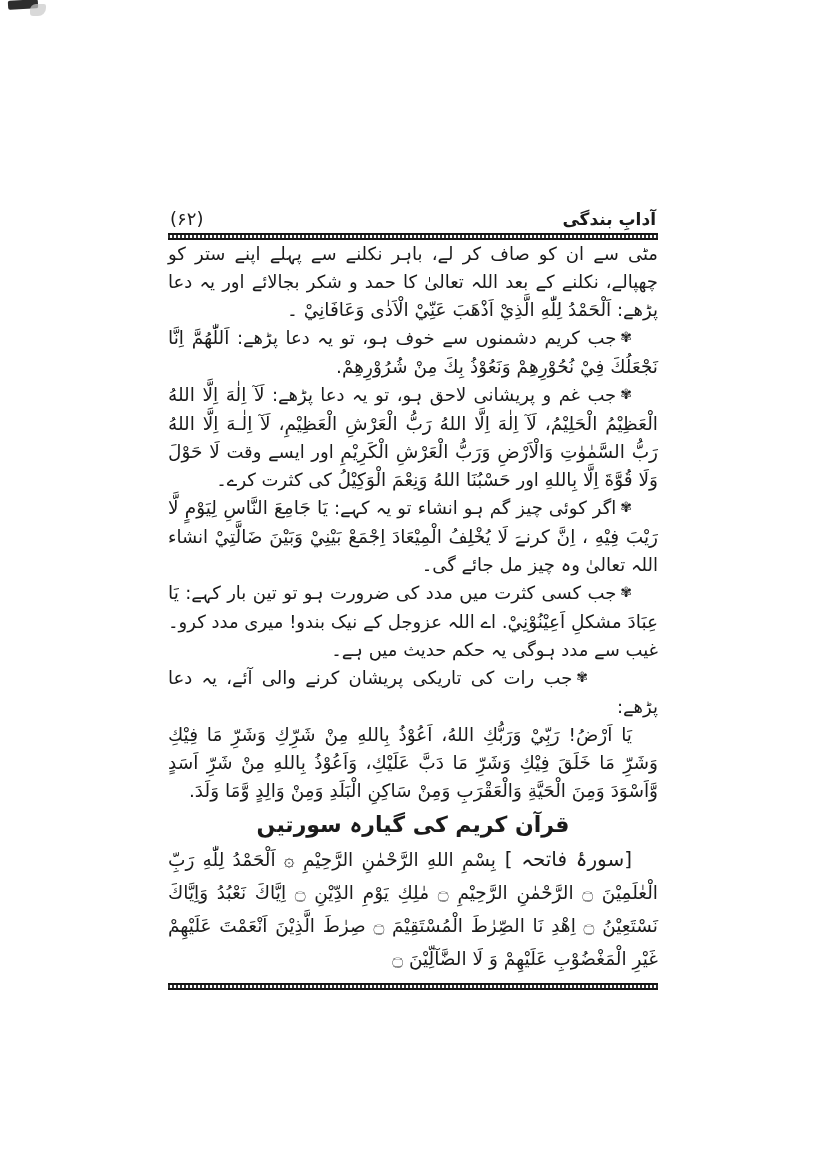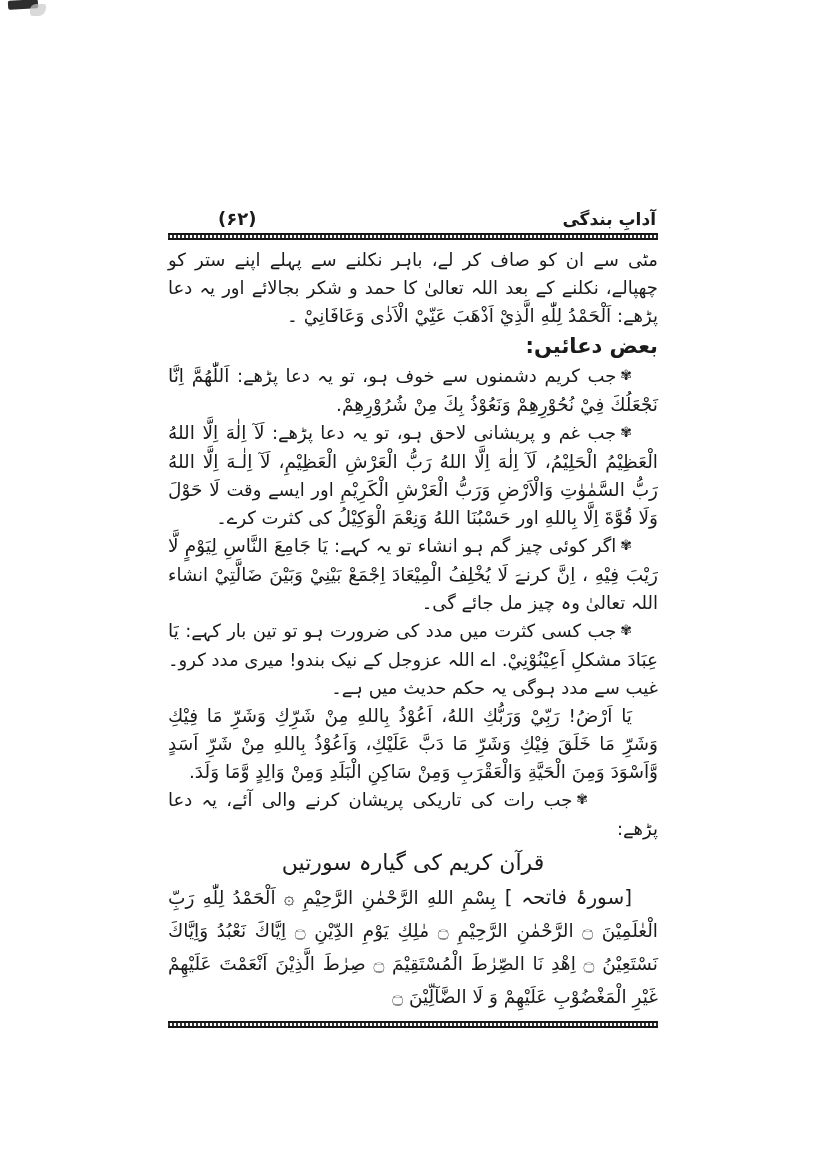--- a/index.html
+++ b/index.html
@@ -19,46 +19,46 @@
   .content{
     position:absolute;
     top:208px;right:168px;
     width:490px;
   }
   .header-row{
     display:flex;justify-content:space-between;align-items:flex-end;
     padding:0 2px 4px 2px;
   }
   .book-title{font-size:17px;font-weight:bold;letter-spacing:-.5px;}
-  .page-num{font-size:18px;font-weight:bold;margin-left:48px;}
+  .page-num{font-size:18px;font-weight:normal;}
   .double-rule{
     height:3px;
     border-top:2px solid #151515;
     border-bottom:2px solid #151515;
     background:repeating-linear-gradient(90deg,#333 0 2px,#fff 2px 4px);
   }
   .body-text{
-    margin-top:6px;
+    margin-top:0;
     font-size:18px;
     line-height:28px;
     text-align:justify;
   }
   p.para{margin:0;}
   p.indent{text-indent:26px;}
   p.big-indent{text-indent:70px;}
   .bullet{font-size:14px;padding-left:4px;position:relative;top:-2px;}
   .ar{font-size:18.5px;}
   .sec-heading{
     margin:2px 0 2px 0;
     font-size:21px;font-weight:bold;
     text-align:right;
   }
   .center-heading{
     margin:6px 0 4px 0;
-    font-size:22px;font-weight:normal;
+    font-size:22px;font-weight:bold;
     text-align:center;
   }
   .quran{font-size:20px;line-height:33px;}
   .surah-label{font-weight:normal;}
   .footer-rule{margin-top:8px;}
 </style>
 </head>
 <body>
 
 <div class="page">
@@ -71,33 +71,32 @@
       <div class="book-title">آدابِ بندگی</div>
       <div class="page-num">(۶۲)</div>
     </div>
 
     <div class="double-rule"></div>
 
     <div class="body-text">
 
       <p class="para"><span class="ur">مٹی سے ان کو صاف کر لے، باہر نکلنے سے پہلے اپنے ستر کو چھپالے، نکلنے کے بعد اللہ تعالیٰ کا حمد و شکر بجالائے اور یہ دعا پڑھے: </span><span class="ar">اَلْحَمْدُ لِلّٰهِ الَّذِيْ اَذْهَبَ عَنِّيْ الْاَذٰى وَعَافَانِيْ ۔</span></p>
 
-      <h2 class="sec-heading">بعض دعائیں:</h2>
 
       <p class="para indent"><span class="bullet">✾</span><span class="ur">جب کریم دشمنوں سے خوف ہو، تو یہ دعا پڑھے: </span><span class="ar">اَللّٰهُمَّ اِنَّا نَجْعَلُكَ فِيْ نُحُوْرِهِمْ وَنَعُوْذُ بِكَ مِنْ شُرُوْرِهِمْ.</span></p>
 
       <p class="para indent"><span class="bullet">✾</span><span class="ur">جب غم و پریشانی لاحق ہو، تو یہ دعا پڑھے: </span><span class="ar">لَآ اِلٰهَ اِلَّا اللهُ الْعَظِيْمُ الْحَلِيْمُ، لَآ اِلٰهَ اِلَّا اللهُ رَبُّ الْعَرْشِ الْعَظِيْمِ، لَآ اِلٰـهَ اِلَّا اللهُ رَبُّ السَّمٰوٰتِ وَالْاَرْضِ وَرَبُّ الْعَرْشِ الْكَرِيْمِ</span><span class="ur"> اور ایسے وقت </span><span class="ar">لَا حَوْلَ وَلَا قُوَّةَ اِلَّا بِاللهِ</span><span class="ur"> اور </span><span class="ar">حَسْبُنَا اللهُ وَنِعْمَ الْوَكِيْلُ</span><span class="ur"> کی کثرت کرے۔</span></p>
 
       <p class="para indent"><span class="bullet">✾</span><span class="ur">اگر کوئی چیز گم ہو انشاء تو یہ کہے: </span><span class="ar">يَا جَامِعَ النَّاسِ لِيَوْمٍ لَّا رَيْبَ فِيْهِ ، اِنَّ کرنےَ لَا يُخْلِفُ الْمِيْعَادَ اِجْمَعْ بَيْنِيْ وَبَيْنَ ضَالَّتِيْ</span><span class="ur"> انشاء اللہ تعالیٰ وہ چیز مل جائے گی۔</span></p>
 
       <p class="para indent"><span class="bullet">✾</span><span class="ur">جب کسی کثرت میں مدد کی ضرورت ہو تو تین بار کہے: </span><span class="ar">يَا عِبَادَ مشکلِ اَعِيْنُوْنِيْ.</span><span class="ur"> اے اللہ عزوجل کے نیک بندو! میری مدد کرو۔ غیب سے مدد ہوگی یہ حکم حدیث میں ہے۔</span></p>
 
+      <p class="para big-indent"><span class="bullet">✾</span><span class="ur">جب رات کی تاریکی پریشان کرنے والی آئے، یہ دعا پڑھے:</span></p>
+
       <p class="para indent"><span class="ar">يَا اَرْضُ! رَبِّيْ وَرَبُّكِ اللهُ، اَعُوْذُ بِاللهِ مِنْ شَرِّكِ وَشَرِّ مَا فِيْكِ وَشَرِّ مَا خَلَقَ فِيْكِ وَشَرِّ مَا دَبَّ عَلَيْكِ، وَاَعُوْذُ بِاللهِ مِنْ شَرِّ اَسَدٍ وَّاَسْوَدَ وَمِنَ الْحَيَّةِ وَالْعَقْرَبِ وَمِنْ سَاكِنِ الْبَلَدِ وَمِنْ وَالِدٍ وَّمَا وَلَدَ.</span></p>
-
-      <p class="para big-indent"><span class="bullet">✾</span><span class="ur">جب رات کی تاریکی پریشان کرنے والی آئے، یہ دعا پڑھے:</span></p>
 
       <h2 class="center-heading">قرآن کریم کی گیارہ سورتیں</h2>
 
       <p class="para indent quran"><span class="surah-label">[سورۂ فاتحہ ] </span><span class="ar">بِسْمِ اللهِ الرَّحْمٰنِ الرَّحِيْمِ ۞ اَلْحَمْدُ لِلّٰهِ رَبِّ الْعٰلَمِيْنَ ۝ الرَّحْمٰنِ الرَّحِيْمِ ۝ مٰلِكِ يَوْمِ الدِّيْنِ ۝ اِيَّاكَ نَعْبُدُ وَاِيَّاكَ نَسْتَعِيْنُ ۝ اِهْدِ نَا الصِّرٰطَ الْمُسْتَقِيْمَ ۝ صِرٰطَ الَّذِيْنَ اَنْعَمْتَ عَلَيْهِمْ غَيْرِ الْمَغْضُوْبِ عَلَيْهِمْ وَ لَا الضَّآلِّيْنَ ۝</span></p>
 
 
     </div>
 
     <div class="double-rule footer-rule"></div>
 

